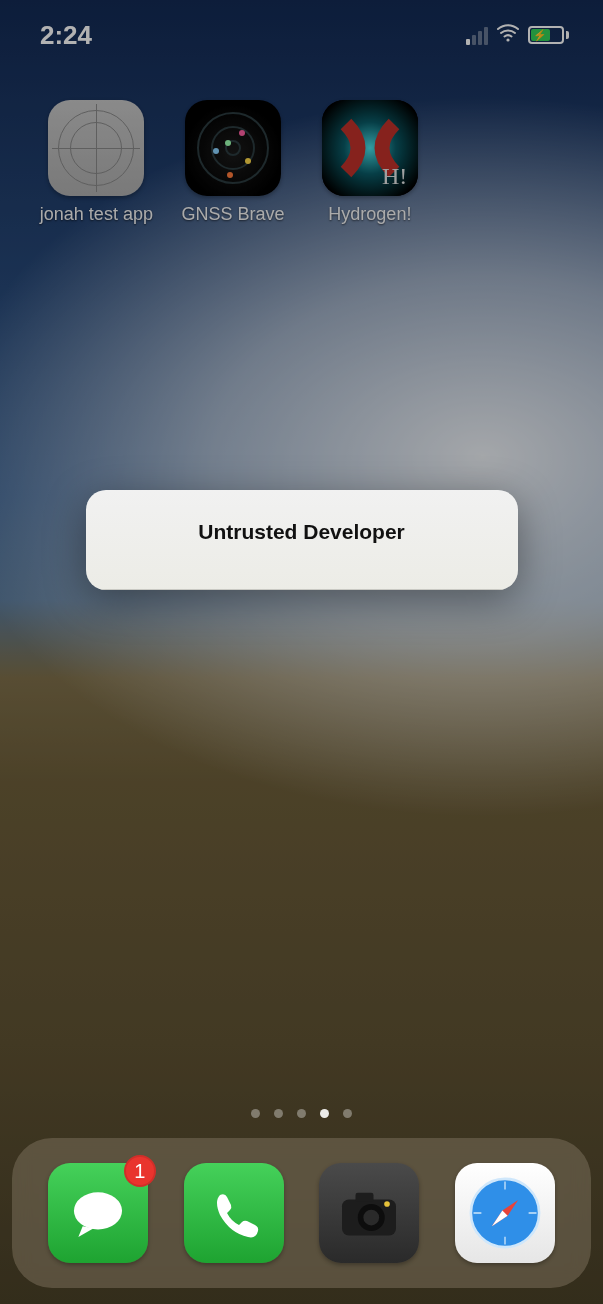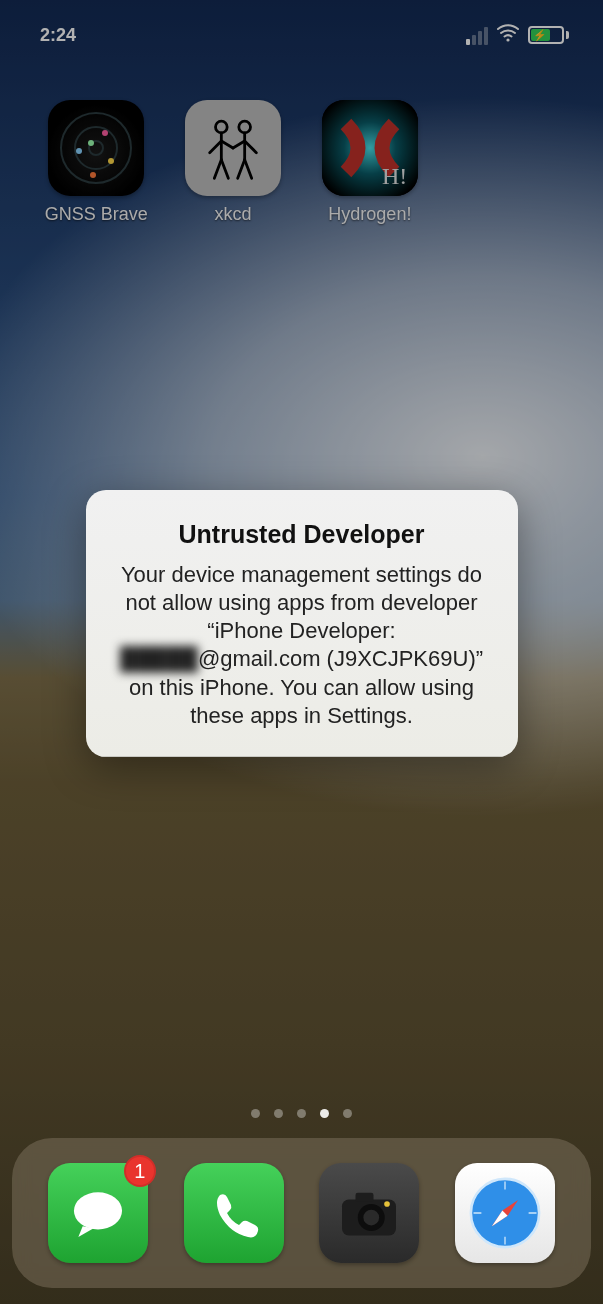--- a/index.html
+++ b/index.html
@@ -9,21 +9,21 @@
     background:
       radial-gradient(ellipse 900px 600px at 80% 35%, rgba(255,255,255,0.9) 0%, rgba(255,255,255,0.55) 30%, rgba(255,255,255,0) 60%),
       linear-gradient(to bottom, #132a54 0%, #274877 22%, #3d6392 38%, #5a7a9b 46%, #7e6f4a 52%, #6d5e3a 60%, #5f5233 80%, #4a4128 100%);
   }
   
   .status-bar {
     position: absolute; top: 0; left: 0; right: 0; height: 70px;
     display: flex; align-items: center; justify-content: space-between;
     padding: 0 34px 0 40px; color: #fff;
   }
-  .status-time { font-size: 18px; font-weight: 700; }
+  .status-time { font-size: 26px; font-weight: 700; }
   .status-icons { display: flex; align-items: center; gap: 8px; }
   .bars { display: flex; align-items: flex-end; gap: 2px; height: 20px; }
   .bars span { width: 4px; background: rgba(255,255,255,0.35); border-radius: 1px; }
   .bars span:nth-child(1){height:6px;background:#fff;}
   .bars span:nth-child(2){height:10px;}
   .bars span:nth-child(3){height:14px;}
   .bars span:nth-child(4){height:18px;}
   .wifi svg { width: 24px; height: 24px; }
   .battery { display: flex; align-items: center; }
   .battery-body {
@@ -110,21 +110,21 @@
 
   
   .alert {
     position: absolute; width: 432px; left: 50%; top: 490px; transform: translateX(-50%);
     background: linear-gradient(#f1f1f1,#ecece6);
     border-radius: 20px;
     box-shadow: 0 10px 40px rgba(0,0,0,0.4);
     overflow: hidden;
   }
   .alert-content{padding: 30px 26px 26px;text-align:center;}
-  .alert-title{font-size:25px;font-weight:700;color:#111;margin-bottom:12px;}
+  .alert-title{font-size:21px;font-weight:700;color:#111;margin-bottom:19px;}
   .alert-body{font-size:22px;line-height:1.28;color:#222;}
   .alert-body .blur{filter:blur(5px);}
   .alert-sep{height:1px;background:#c9c9c3;}
   .alert-button{
     text-align:center;font-size:28px;font-weight:600;color:#0a7bff;
     padding:20px 0 22px;cursor:pointer;
   }
 </style>
 </head>
 <body>
@@ -151,53 +151,39 @@
           <div class="battery-fill">
             <span class="battery-bolt">⚡</span>
           </div>
         </div>
       <div class="battery-cap"></div>
     </div>
   </div>
 </div>
 
 <div class="app-grid">
+  <div class="app">
+    <div class="icon ic-jonah">
+      <span class="cross1"></span>
+        <span class="cross2"></span>
+    </div>
+    <div class="app-label">jonah test app</div>
+  </div>
   <div class="app">
     <div class="icon ic-gnss">
       <span class="ring r1"></span>
         <span class="ring r2"></span>
         <span class="ring r3"></span>
       <span class="dot d1"></span>
         <span class="dot d2"></span>
         <span class="dot d3"></span>
         <span class="dot d4"></span>
         <span class="dot d5"></span>
     </div>
     <div class="app-label">GNSS Brave</div>
-  </div>
-  <div class="app">
-    <div class="icon ic-xkcd">
-      <svg viewBox="0 0 60 60" width="70" height="70">
-          <g stroke="#000" stroke-width="2.4" fill="none" stroke-linecap="round">
-            <circle cx="20" cy="12" r="5"></circle>
-            <line x1="20" y1="17" x2="20" y2="40"></line>
-            <line x1="20" y1="40" x2="14" y2="56"></line>
-            <line x1="20" y1="40" x2="26" y2="56"></line>
-            <line x1="20" y1="24" x2="10" y2="34"></line>
-            <line x1="20" y1="24" x2="30" y2="30"></line>
-            <circle cx="40" cy="12" r="5"></circle>
-            <line x1="40" y1="17" x2="40" y2="40"></line>
-            <line x1="40" y1="40" x2="34" y2="56"></line>
-            <line x1="40" y1="40" x2="46" y2="56"></line>
-            <line x1="40" y1="24" x2="30" y2="30"></line>
-            <line x1="40" y1="24" x2="50" y2="34"></line>
-          </g>
-        </svg>
-    </div>
-    <div class="app-label">xkcd</div>
   </div>
 
   <div class="app">
     <div class="icon ic-hydrogen">
       <svg viewBox="0 0 64 64" width="96" height="96">
           <radialGradient id="hg" cx="50%" cy="50%" r="60%">
             <stop offset="0%" stop-color="#48e0e8"></stop>
             <stop offset="45%" stop-color="#0a5a66"></stop>
             <stop offset="100%" stop-color="#000"></stop>
           </radialGradient>
@@ -263,22 +249,15 @@
           <polygon points="42,22 34,34 22,42 30,30" fill="#e8433a"></polygon>
           <polygon points="22,42 30,30 34,34" fill="#fff"></polygon>
         </svg>
     </div>
   </div>
 </div>
 
 <div class="alert">
   <div class="alert-content">
     <div class="alert-title">Untrusted Developer</div>
-    <div class="alert-body">
-      <span>Your device management settings do not allow using apps from developer “iPhone Developer:</span>
-      <br>
-      <span class="blur">█████</span><span>@gmail.com (J9XCJPK69U)”</span>
-      <br>
-      <span>on this iPhone. You can allow using these apps in Settings.</span>
-    </div>
   </div>
   <div class="alert-sep"></div>
 </div>
 
 </body></html>

